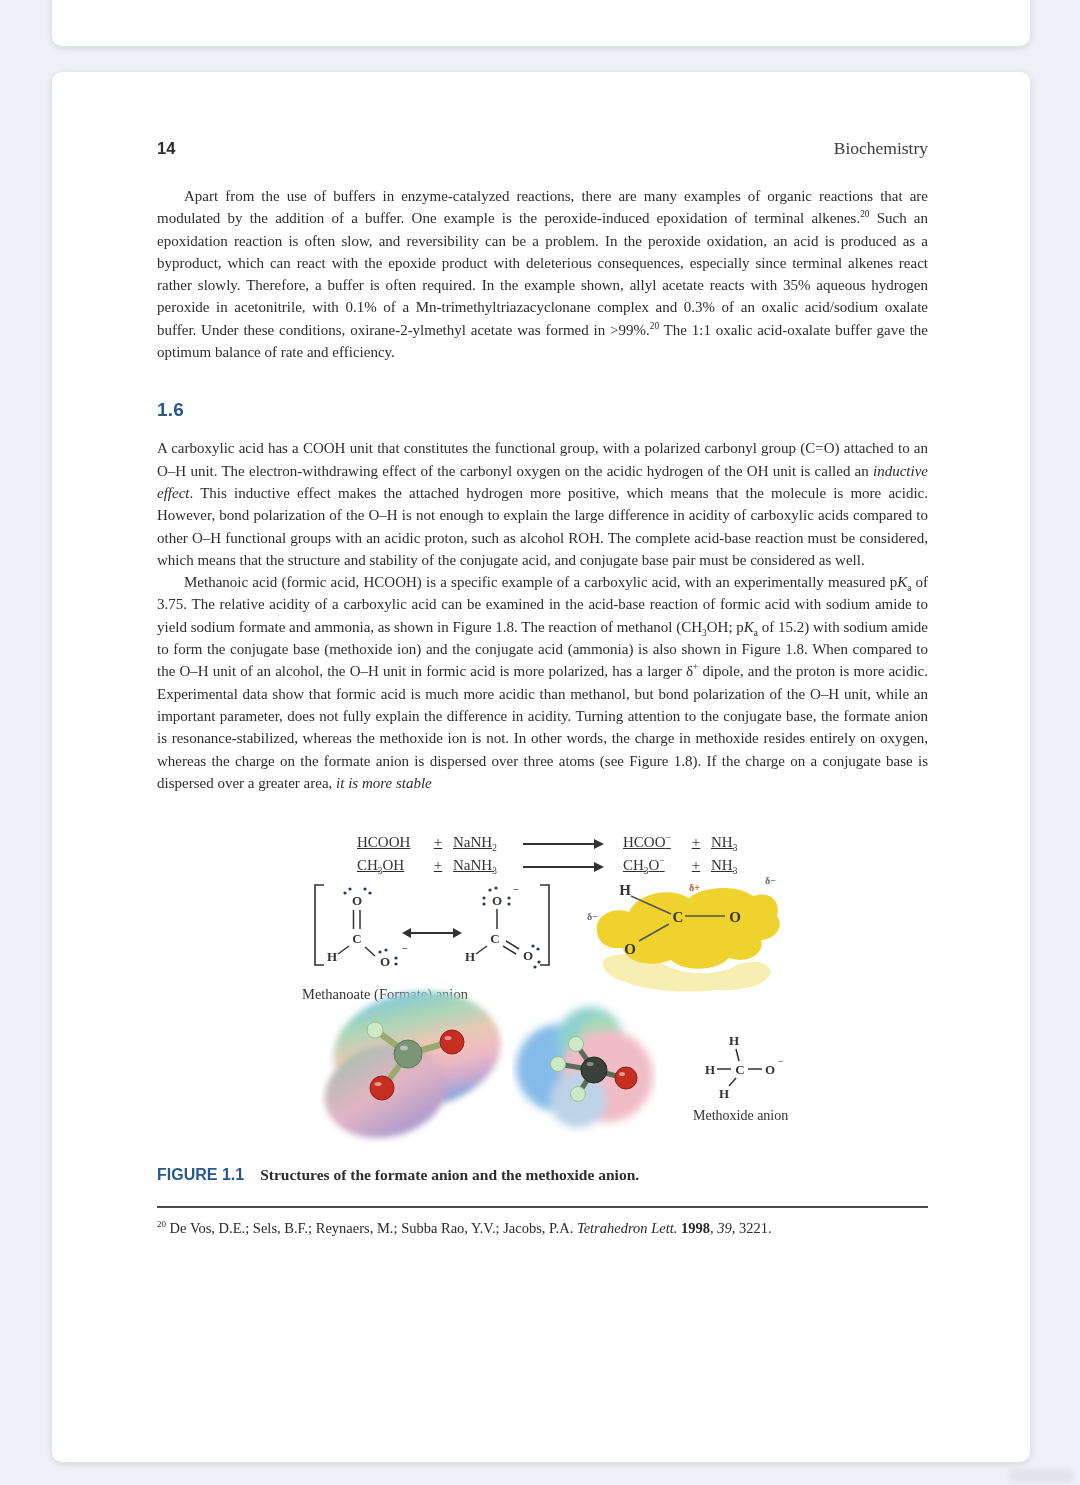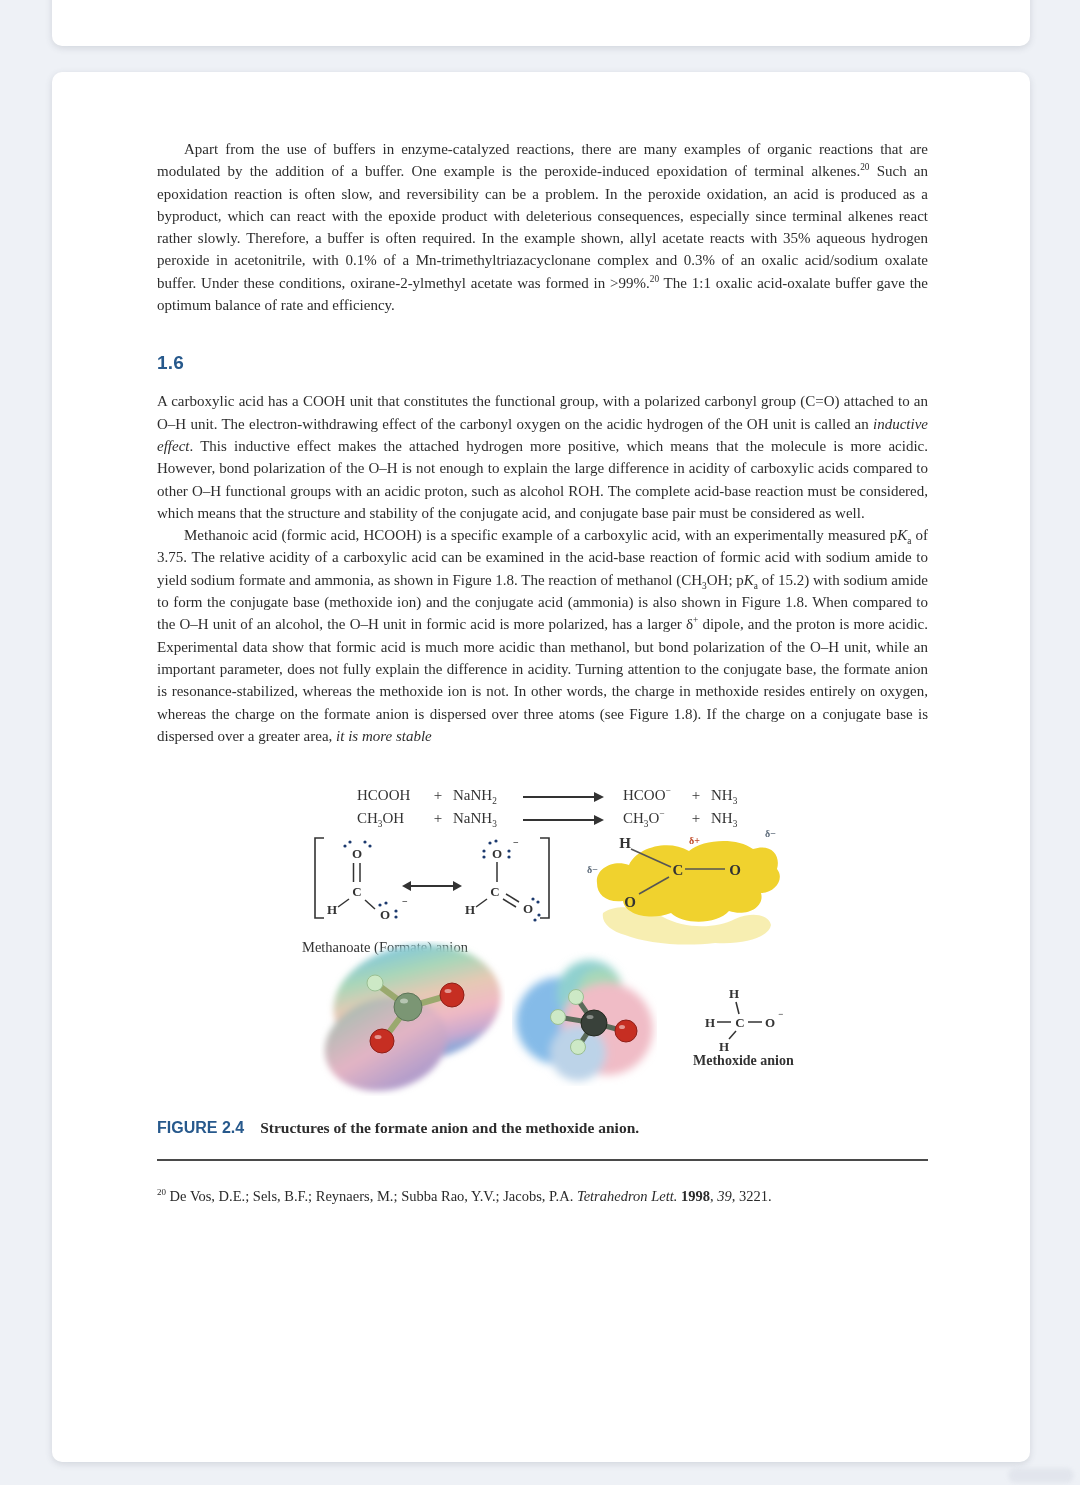--- a/index.html
+++ b/index.html
@@ -36,49 +36,53 @@
   .rxn-arrow::after{content:""; position:absolute; right:-9px; top:-4px; border-left:10px solid #333; border-top:5px solid transparent; border-bottom:5px solid transparent;}
   
   .figure-art{position:relative; height:352px; margin-top:14px;}
   .abs{position:absolute;}
   .chem-caption{font-size:14.5px; color:#333;}
   svg text{font-family:"Liberation Serif", serif; font-weight:bold; fill:#333;}
   .figcap{display:flex; gap:16px; align-items:baseline; margin-top:6px;}
   .figcap .lbl{font-family:"Liberation Sans", sans-serif; font-weight:bold; color:var(--accent); font-size:16px;}
   .figcap .txt{font-size:15.5px;font-weight:bold;}
   .footrule{border:none; border-top:2px solid var(--rule); margin-top:22px;}
-  .footnote{font-size:14.5px; margin-top:26px; color:#2a2a2a;}
+  .footnote{font-size:14.5px; margin-top:11px; color:#2a2a2a;}
   .footnote sup{font-size:.62em;}
   .watermark{position:absolute; right:6px; bottom:2px; width:66px; height:15px; background:#d9dde6; opacity:.55; border-radius:8px; filter:blur(2px);}
 </style>
 </head>
 <body>
 
 <div class="card prev"></div>
 
 <div class="card main">
   <div class="content">
 
+    <div class="runhead">
+      <span class="pgnum">14</span>
+      <span class="runtitle">Biochemistry</span>
+    </div>
 
     <div id="para-slot-1">
         <p class="body-p indent">Apart from the use of buffers in enzyme-catalyzed reactions, there are many examples of organic reactions that are modulated by the addition of a buffer. One example is the peroxide-induced epoxidation of terminal alkenes.<sup>20</sup> Such an epoxidation reaction is often slow, and reversibility can be a problem. In the peroxide oxidation, an acid is produced as a byproduct, which can react with the epoxide product with deleterious consequences, especially since terminal alkenes react rather slowly. Therefore, a buffer is often required. In the example shown, allyl acetate reacts with 35% aqueous hydrogen peroxide in acetonitrile, with 0.1% of a Mn-trimethyltriazacyclonane complex and 0.3% of an oxalic acid/sodium oxalate buffer. Under these conditions, oxirane-2-ylmethyl acetate was formed in &gt;99%.<sup>20</sup> The 1:1 oxalic acid-oxalate buffer gave the optimum balance of rate and efficiency.</p>
       </div>
 
     <h2 class="section">
       <span>1.6</span>
     </h2>
 
     <div id="para-slot-2">
         <p class="body-p">A carboxylic acid has a COOH unit that constitutes the functional group, with a polarized carbonyl group (C=O) attached to an O–H unit. The electron-withdrawing effect of the carbonyl oxygen on the acidic hydrogen of the OH unit is called an <em>inductive effect</em>. This inductive effect makes the attached hydrogen more positive, which means that the molecule is more acidic. However, bond polarization of the O–H is not enough to explain the large difference in acidity of carboxylic acids compared to other O–H functional groups with an acidic proton, such as alcohol ROH. The complete acid-base reaction must be considered, which means that the structure and stability of the conjugate acid, and conjugate base pair must be considered as well.</p>
         <p class="body-p indent">Methanoic acid (formic acid, HCOOH) is a specific example of a carboxylic acid, with an experimentally measured p<em>K</em><sub>a</sub> of 3.75. The relative acidity of a carboxylic acid can be examined in the acid-base reaction of formic acid with sodium amide to yield sodium formate and ammonia, as shown in Figure 1.8. The reaction of methanol (CH<sub>3</sub>OH; p<em>K</em><sub>a</sub> of 15.2) with sodium amide to form the conjugate base (methoxide ion) and the conjugate acid (ammonia) is also shown in Figure 1.8. When compared to the O–H unit of an alcohol, the O–H unit in formic acid is more polarized, has a larger δ<sup>+</sup> dipole, and the proton is more acidic. Experimental data show that formic acid is much more acidic than methanol, but bond polarization of the O–H unit, while an important parameter, does not fully explain the difference in acidity. Turning attention to the conjugate base, the formate anion is resonance-stabilized, whereas the methoxide ion is not. In other words, the charge in methoxide resides entirely on oxygen, whereas the charge on the formate anion is dispersed over three atoms (see Figure 1.8). If the charge on a conjugate base is dispersed over a greater area, <em>it is more stable</em></p>
       </div>
 
     <div class="figure-art">
 
-      <div class="equations abs" style="left:0; top:0;">
+      <div class="equations abs" style="left:0; top:0;text-decoration:underline;">
           <div class="eq-row">
             <span class="eq-cell reactant">HCOOH</span>
             <span class="eq-cell plus">+</span>
             <span class="eq-cell reagent">NaNH<sub>2</sub></span>
             <span class="rxn-arrow"></span>
             <span class="eq-cell product">HCOO<sup>−</sup></span>
             <span class="eq-cell plus">+</span>
             <span class="eq-cell coproduct">NH<sub>3</sub></span>
           </div>
           <div class="eq-row">
@@ -243,25 +247,25 @@
         <text x="70" y="46" font-size="13" text-anchor="middle">O</text>
         <text x="78" y="36" font-size="9">−</text>
         <text x="24" y="70" font-size="13" text-anchor="middle">H</text>
         <g stroke="#333" stroke-width="1.5">
           <line x1="36" y1="21" x2="39" y2="33"></line>
           <line x1="17" y1="41" x2="31" y2="41"></line>
           <line x1="48" y1="41" x2="62" y2="41"></line>
           <line x1="29" y1="58" x2="36" y2="50"></line>
         </g>
       </svg>
-      <div class="chem-caption abs" style="left:536px; top:292px; font-size:14px;font-weight:bold;">Methoxide anion</div>
+      <div class="chem-caption abs" style="left:536px; top:300px; font-size:14px;">Methoxide anion</div>
     </div>
 
     <div class="figcap">
-      <span class="lbl">FIGURE 2.4</span>
+      <span class="lbl">FIGURE 1.1</span>
       <span class="txt">Structures of the formate anion and the methoxide anion.</span>
     </div>
 
     <hr class="footrule">
     <p class="footnote" id="footnote-slot"><sup>20</sup> De Vos, D.E.; Sels, B.F.; Reynaers, M.; Subba Rao, Y.V.; Jacobs, P.A. <em>Tetrahedron Lett.</em> <strong>1998</strong>, <em>39</em>, 3221.</p>
 
   </div>
 </div>
 
 <div class="watermark"></div>

